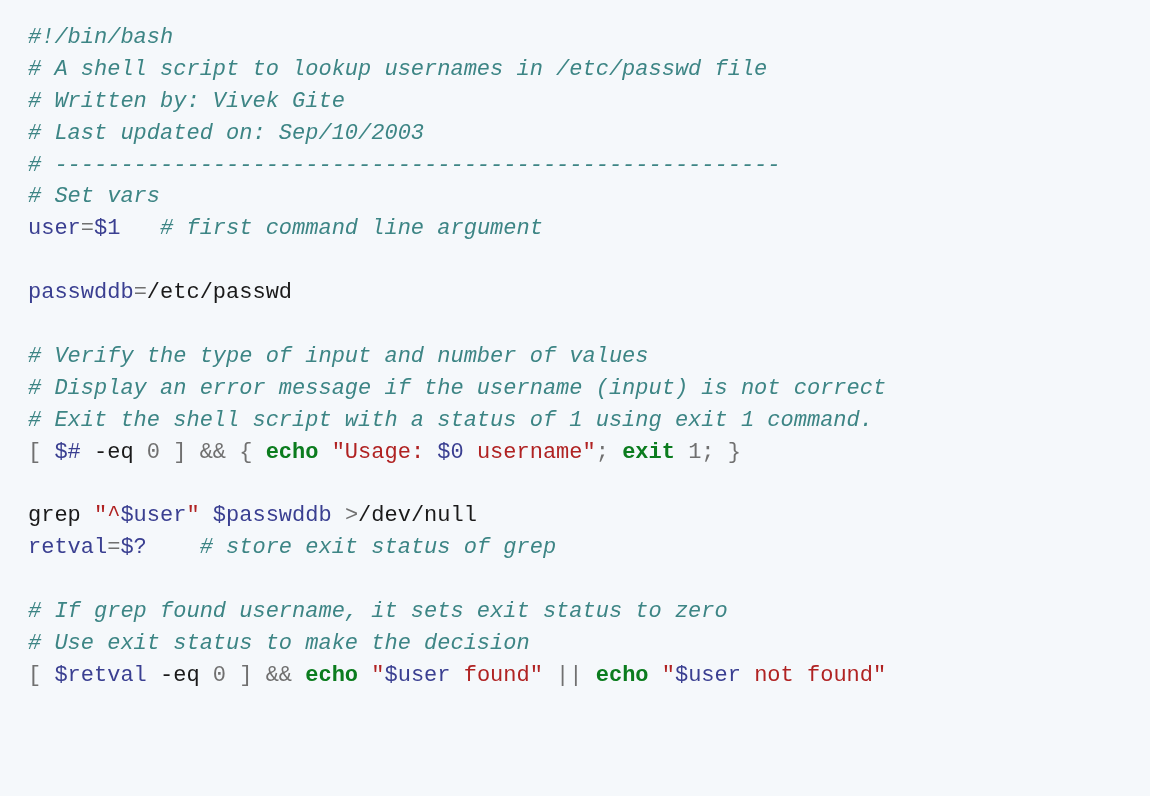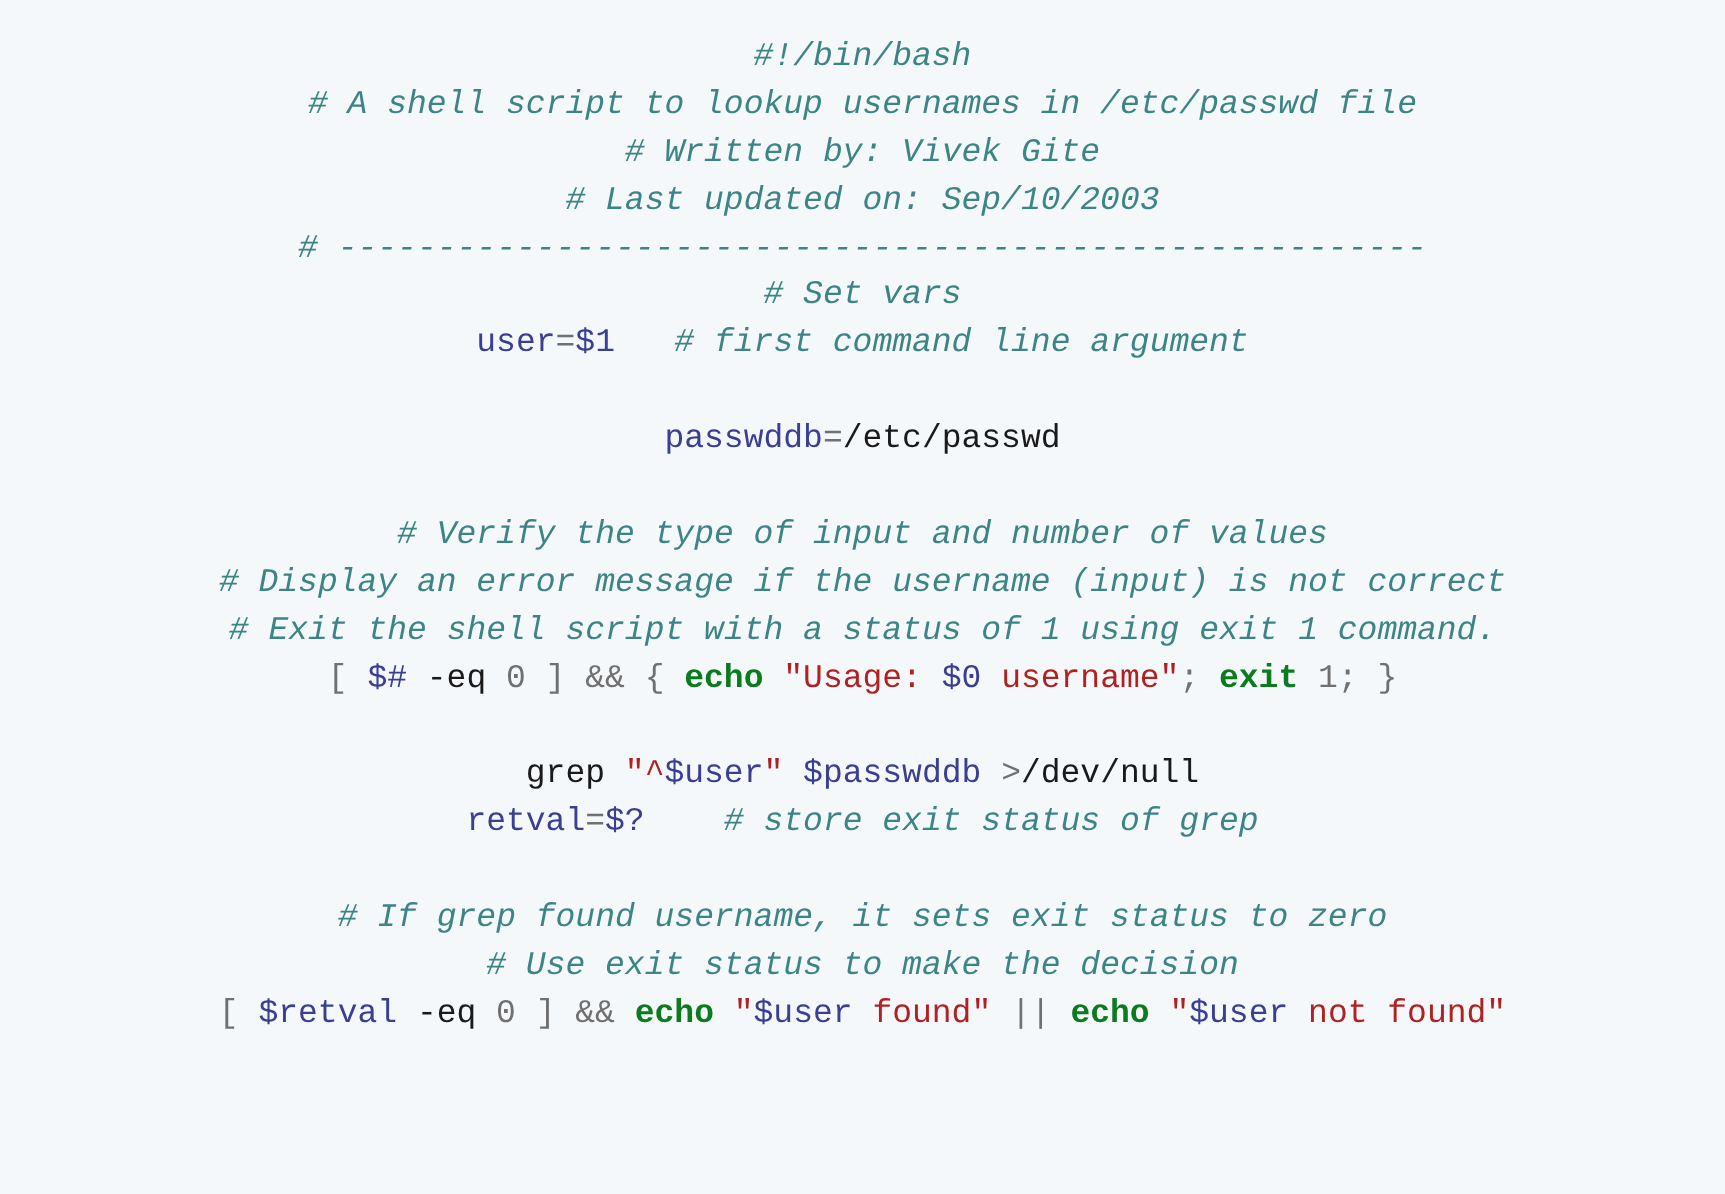--- a/index.html
+++ b/index.html
@@ -12,21 +12,20 @@
   }
   pre.code {
     margin: 0;
     padding: 22px 28px;
     font-family: "Courier New", Courier, monospace;
     font-size: 22px;
     line-height: 1.45;
     white-space: pre;
     color: #1a1a1a;
     background: #f5f8fb;
-    text-align: center;
   }
   .c   { color: #3d8585; font-style: italic; }   
   .v   { color: #3a3f91; }                        
   .op  { color: #707070; }                        
   .num { color: #707070; }                        
   .p   { color: #1a1a1a; }                        
   .k   { color: #0b7c1e; font-weight: bold; }     
   .q   { color: #b02222; }                        
   .vi  { color: #3a3f91; }                        
   .opt { color: #1a1a1a; }                        

